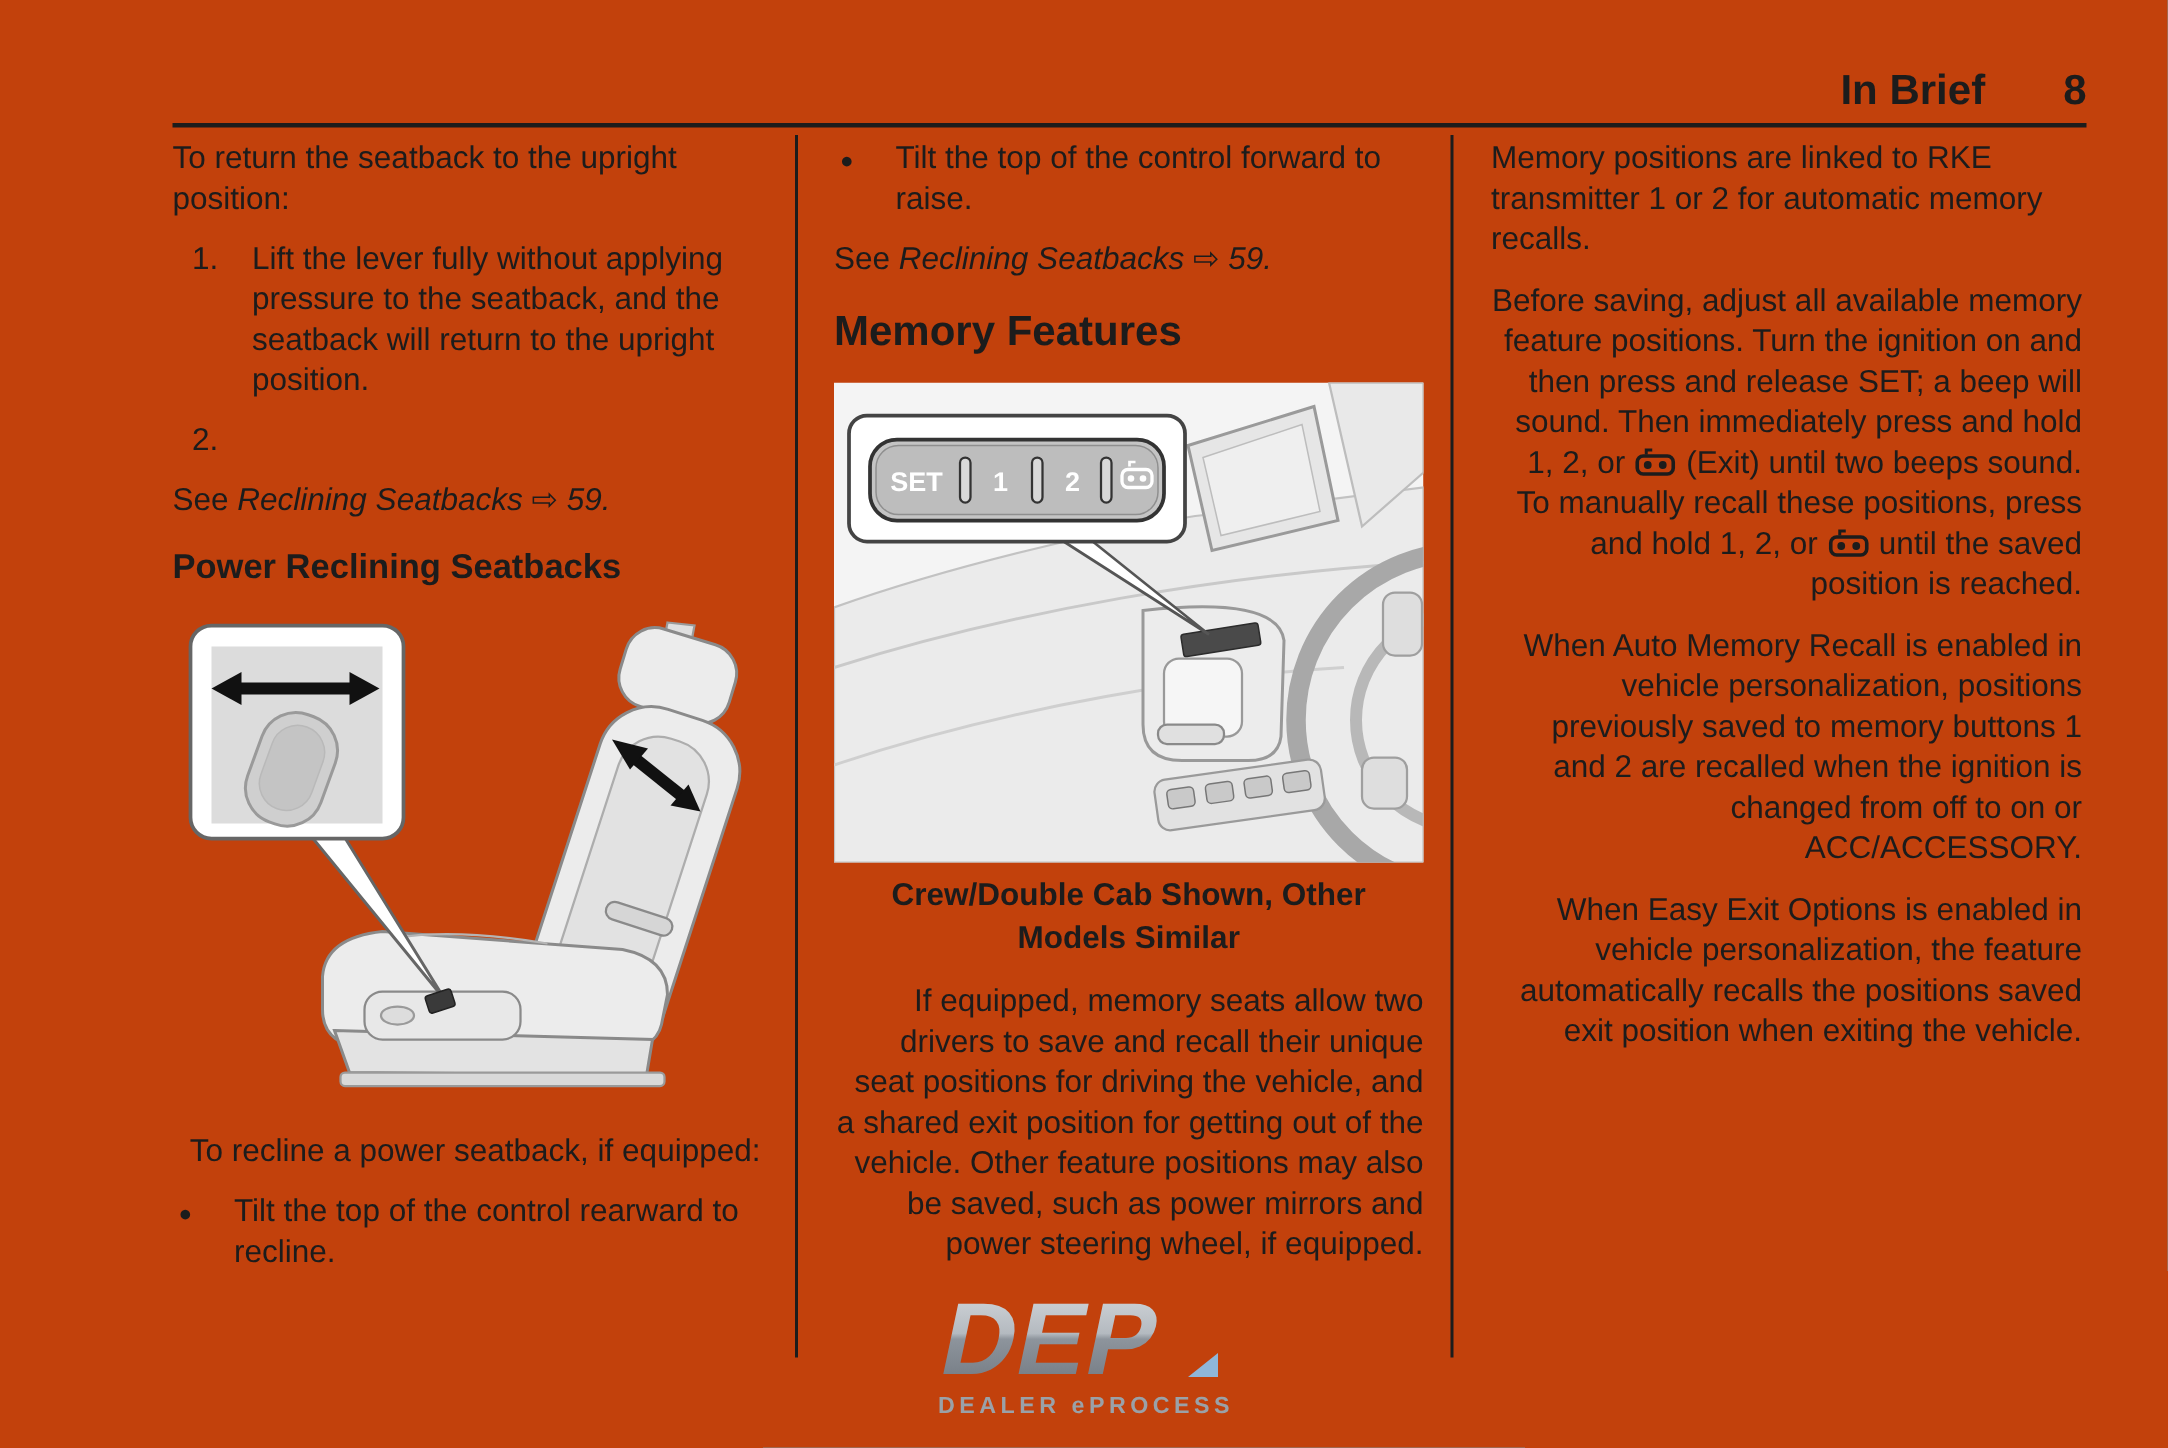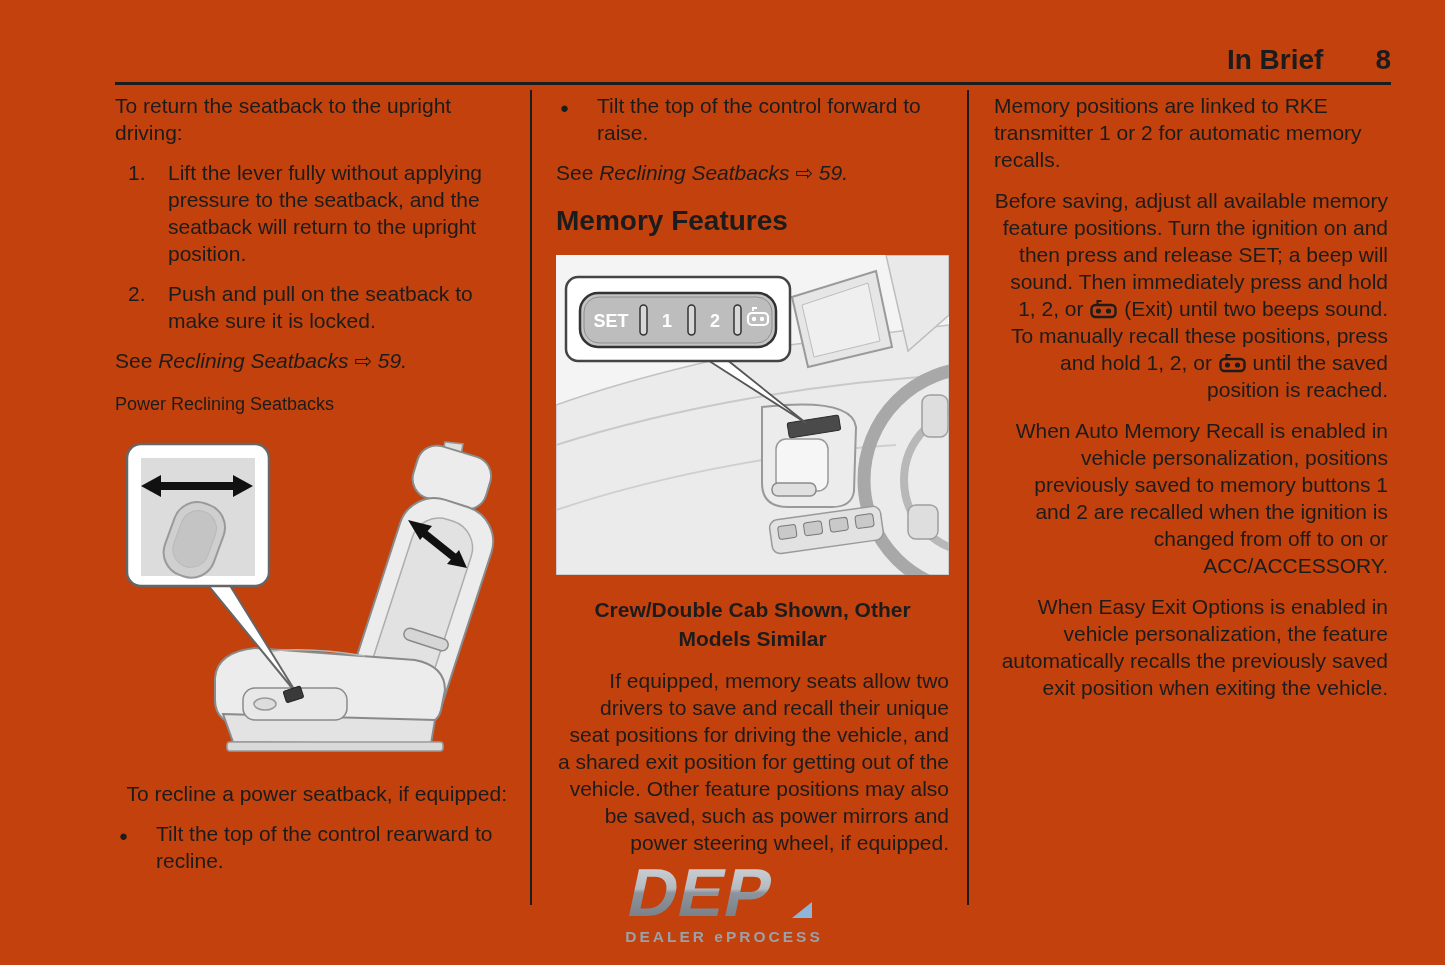--- a/index.html
+++ b/index.html
@@ -23,53 +23,52 @@
   .mt{margin-top:14px;text-align:right;}
   .oli{display:flex;margin-top:13px;}
   .oli .num{flex:0 0 40px;padding-left:13px;}
   .oli .txt{flex:1;}
   .uli{display:flex;margin-top:13px;justify-content:flex-end;}
   .uli .blt{flex:0 0 37px;padding-left:4px;}
   .uli .blt::before{content:"\25CF";font-size:15px;}
   .uli .txt{flex:1;}
   .see{margin-top:13px;}
   .see i{font-style:italic;margin-top:29px;}
-  h3{font-size:18px;line-height:28px;margin:16px 0 0;font-weight:normal;}
+  h3{font-size:23px;line-height:28px;margin:16px 0 0;font-weight:bold;}
   h2{font-size:28px;line-height:34px;margin:18px 0 0;font-weight:bold;}
   .fig{margin-top:20px;}
   .fig2{margin-top:17px;}
-  .caption{margin-top:14px;font-weight:bold;text-align:center;line-height:29px;}
+  .caption{margin-top:0;font-weight:bold;text-align:center;line-height:29px;}
   .exiticon{width:29px;height:20px;vertical-align:-3px;}
 
   
   .logo{position:absolute;left:612px;top:852px;width:230px;}
 </style>
 </head>
 <body>
 
 <div class="page">
 
   <div class="hdr">
     <span>In Brief</span>
     <span>8</span>
   </div>
   <div class="rule"></div>
   <div class="divider d1"></div>
   <div class="divider d2"></div>
 
   <section class="col col1">
-    <p>To return the seatback to the upright driving:</p>
+    <p>To return the seatback to the upright position:</p>
 
     <div class="oli">
       <span class="num">1.</span>
       <span class="txt">Lift the lever fully without applying pressure to the seatback, and the seatback will return to the upright position.</span>
     </div>
     <div class="oli">
       <span class="num">2.</span>
-      <span class="txt">Push and pull on the seatback to make sure it is locked.</span>
     </div>
 
     <p class="see"><span>See </span><i>Reclining Seatbacks</i> <span>⇨</span> <i>59.</i></p>
 
     <h3>Power Reclining Seatbacks</h3>
 
     <div class="fig">
       <svg width="392" height="320" viewBox="0 0 392 320">
 
         <polygon points="330,4 348,6 302,252 284,246" fill="#dfdfdf" stroke="#9a9a9a" stroke-width="1.5"></polygon>
@@ -205,21 +204,21 @@
           <circle cx="19" cy="12" r="2.6" fill="#1c1c1c"></circle>
           <path d="M8 5 V2 h4" fill="none" stroke="#1c1c1c" stroke-width="2"></path>
         </svg><span> (Exit) until two beeps sound. To manually recall these positions, press and hold 1, 2, or </span><svg class="exiticon" viewBox="0 0 28 20">
           <rect x="2" y="6" width="24" height="12" rx="4" fill="none" stroke="#1c1c1c" stroke-width="2.4"></rect>
           <circle cx="9" cy="12" r="2.6" fill="#1c1c1c"></circle>
           <circle cx="19" cy="12" r="2.6" fill="#1c1c1c"></circle>
           <path d="M8 5 V2 h4" fill="none" stroke="#1c1c1c" stroke-width="2"></path>
         </svg><span> until the saved position is reached.</span></p>
 
     <p class="mt">When Auto Memory Recall is enabled in vehicle personalization, positions previously saved to memory buttons 1 and 2 are recalled when the ignition is changed from off to on or ACC/ACCESSORY.</p>
-    <p class="mt">When Easy Exit Options is enabled in vehicle personalization, the feature automatically recalls the previously saved exit position when exiting the vehicle.</p>
+    <p class="mt">When Easy Exit Options is enabled in vehicle personalization, the feature automatically recalls the positions saved exit position when exiting the vehicle.</p>
   </section>
 
   <div class="logo">
     <svg width="230" height="100" viewBox="0 0 230 100">
       <defs>
         <linearGradient id="metal" x1="0" y1="0" x2="0" y2="1">
           <stop offset="0" stop-color="#d8dbde"></stop>
           <stop offset="0.45" stop-color="#b4bac0"></stop>
           <stop offset="0.5" stop-color="#8d949c"></stop>
           <stop offset="1" stop-color="#6e757d"></stop>

